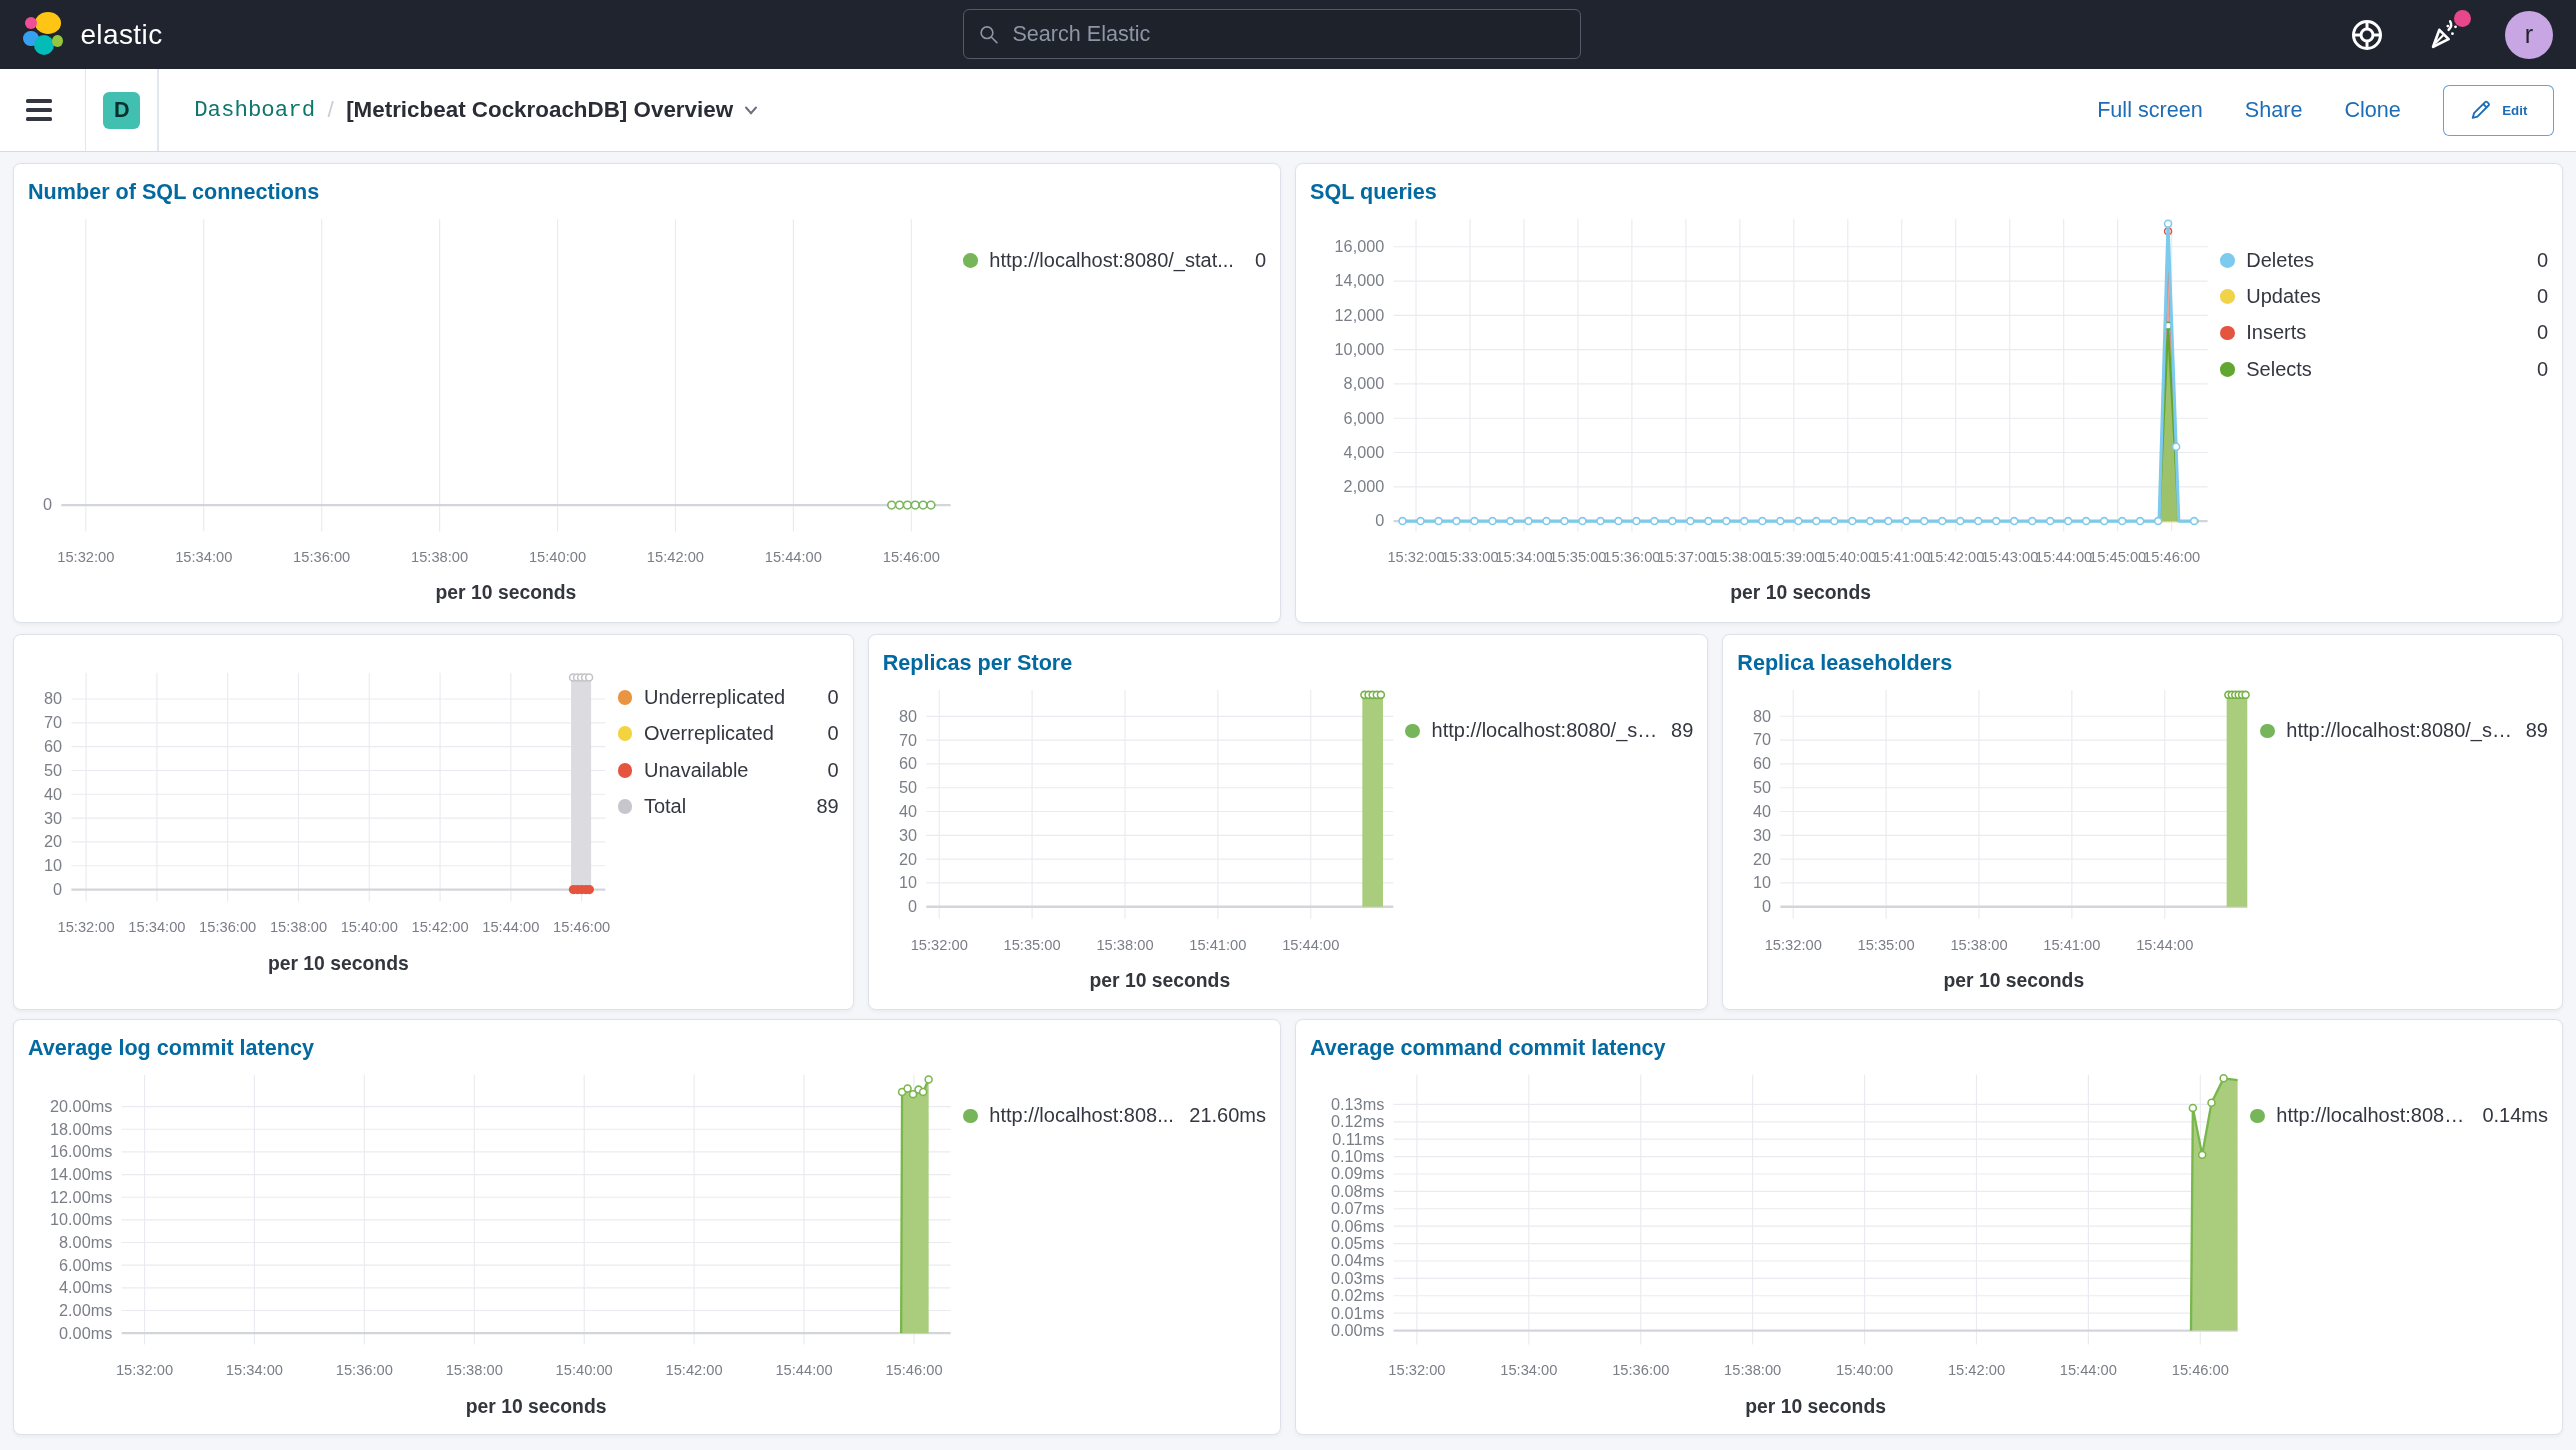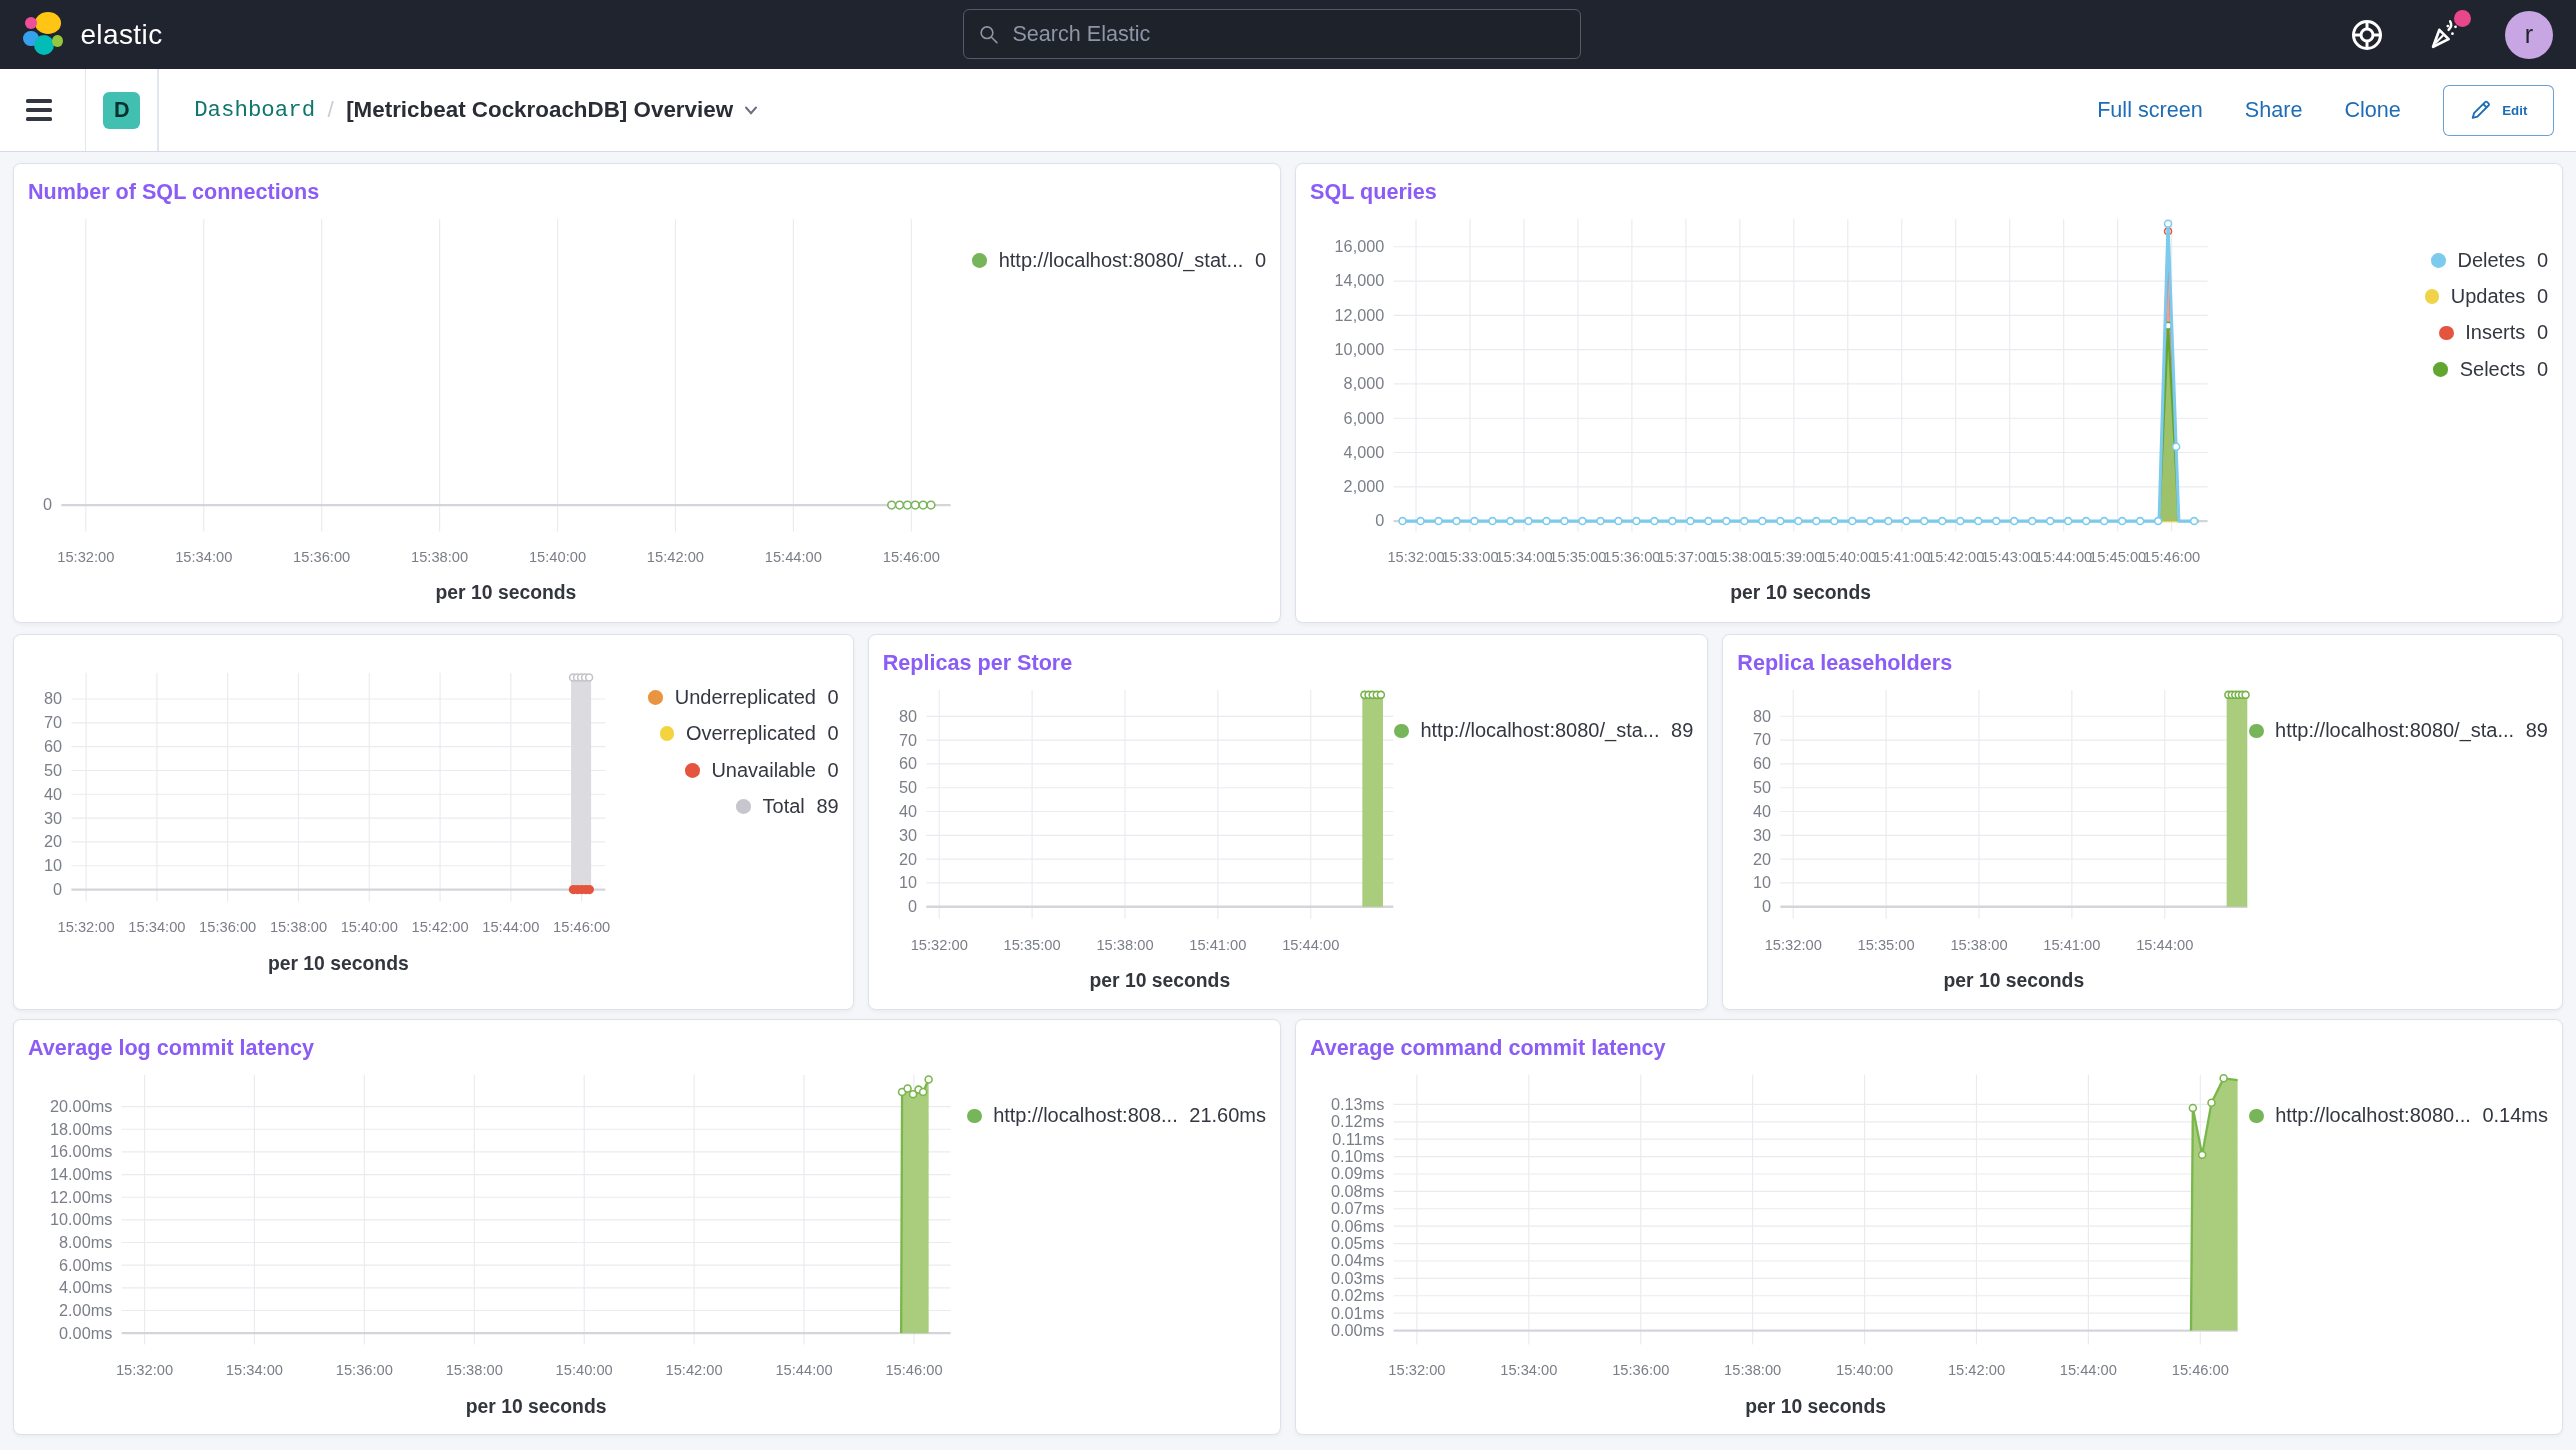--- a/index.html
+++ b/index.html
@@ -37,24 +37,24 @@
   .editbtn{display:flex;align-items:center;gap:10.8px;color:#1D6DB6;border:1.5px solid rgba(29,109,182,.65);
     border-radius:6.2px;height:51px;padding:0 26px;font-weight:600;cursor:pointer;background:#fff;}
   
   .content{padding:10.8px 13px 0 13px;}
   .row{display:grid;gap:14px;}
   .row1{grid-template-columns:1fr 1fr;height:460px;}
   .row2{grid-template-columns:1fr 1fr 1fr;height:376px;margin-top:10.8px;}
   .row3{grid-template-columns:1fr 1fr;height:344px;margin-top:9px;}
   .panel{background:#fff;border:1.5px solid #DCE1EA;border-radius:7.7px;box-shadow:0 1.5px 3.9px rgba(52,55,65,.05);
     padding:10.8px 14px;display:flex;flex-direction:column;min-width:0;}
-  .ptitle{margin:4.6px 0 3.1px 0;font-size:21.6px;font-weight:700;color:#8b5cf6;line-height:1.2;}
+  .ptitle{margin:4.6px 0 3.1px 0;font-size:21.6px;font-weight:700;color:#0369a1;line-height:1.2;}
   .pbody{flex:1;display:flex;min-height:0;}
   svg.chart{flex:1;height:100%;font-family:"Liberation Sans",sans-serif;}
-  .legend{flex:none;padding-top:40px;display:flex;flex-direction:column;gap:12.4px;font-size:20px;color:#343741;align-items:flex-end;}
+  .legend{flex:none;padding-top:40px;display:flex;flex-direction:column;gap:12.4px;font-size:20px;color:#343741;}
   .lw0{width:303px}.lw1{width:328px}.lw2{width:221px}.lw3{width:288px}.lw4{width:288px}.lw5{width:303px}.lw6{width:298px}
   .litem{display:flex;align-items:center;gap:11.6px;height:24px;cursor:pointer;}
   .ldot{width:14.7px;height:14.7px;border-radius:50%;flex:none;}
   .llabel{flex:1;overflow:hidden;text-overflow:ellipsis;white-space:nowrap;}
   .lvalue{flex:none;text-align:right;}
   
   .gl{stroke:#EAEBF0;stroke-width:1.5px;}
   .zl{stroke:#D4D5DB;stroke-width:3px;}
   .xt{fill:#7A7E87;font-size:19px;text-anchor:middle;}
   .yt{fill:#7A7E87;font-size:21px;text-anchor:end;}

